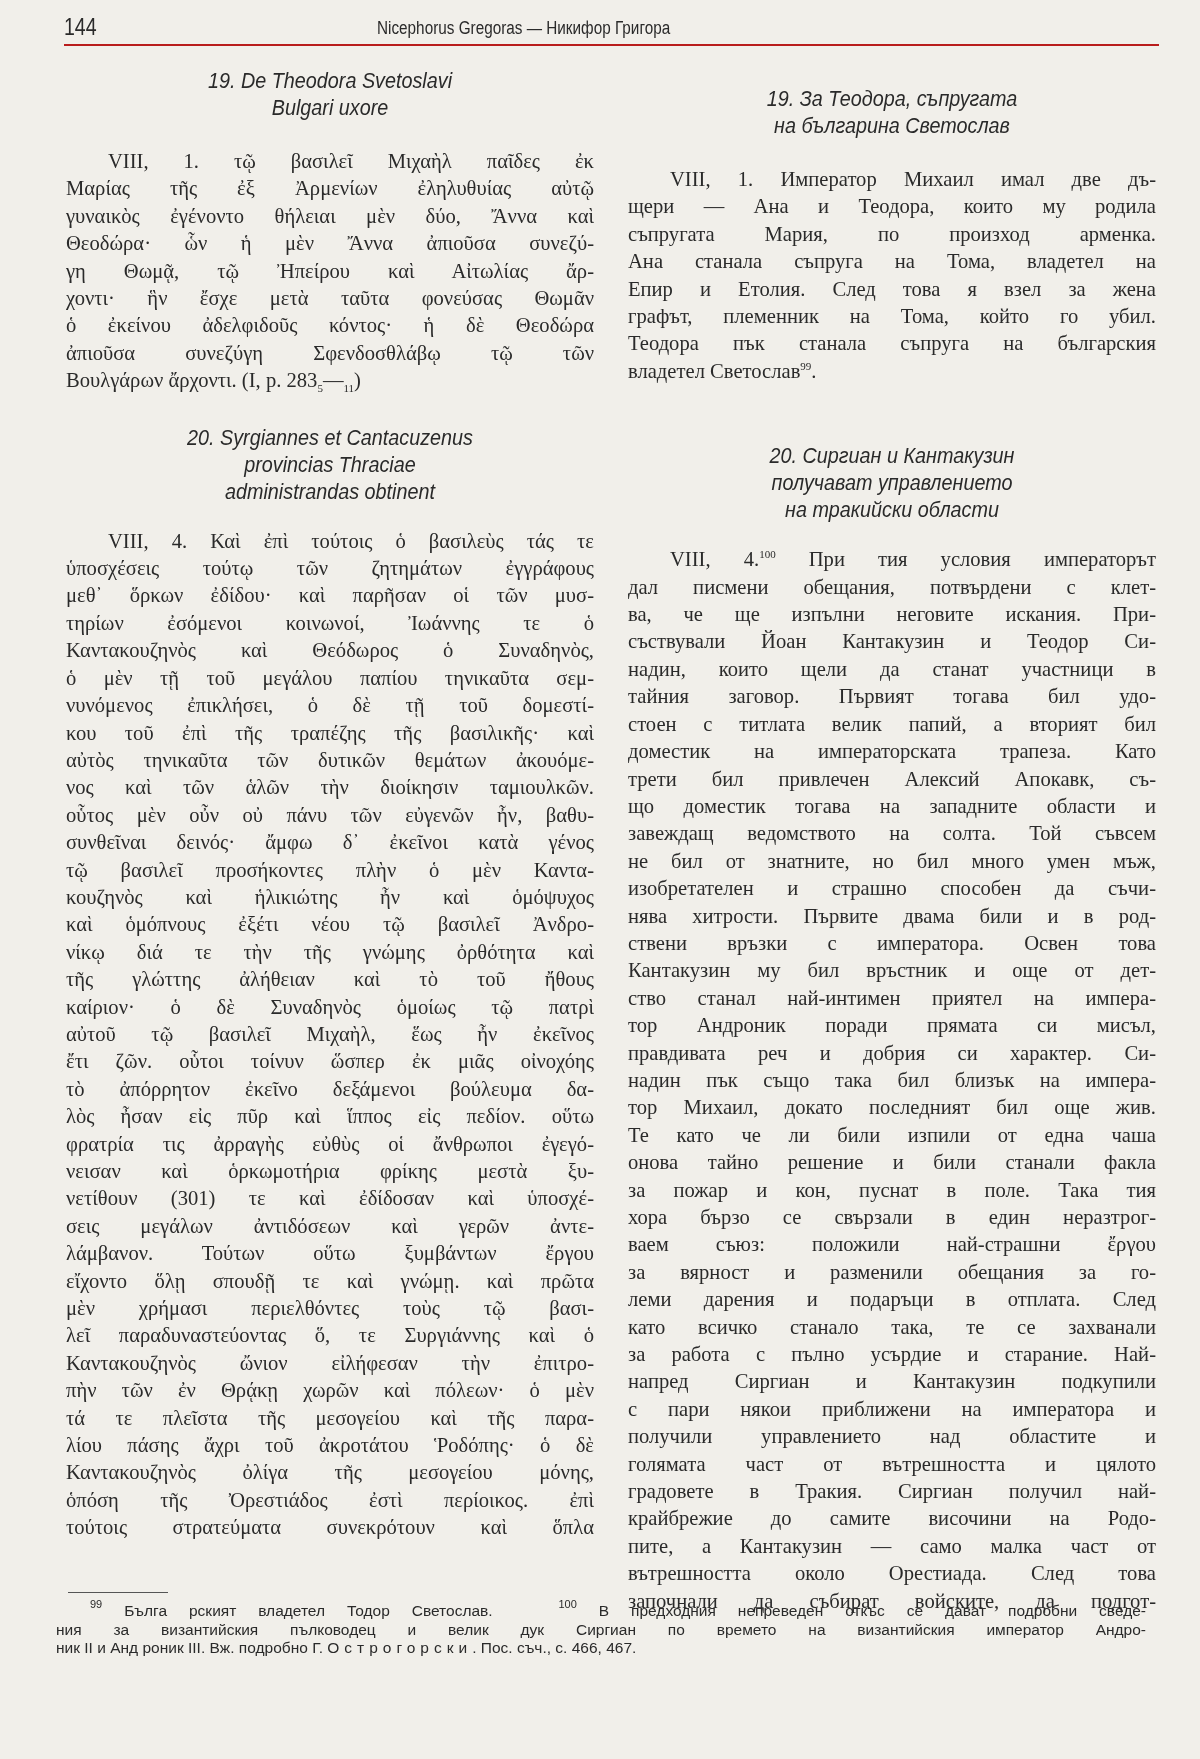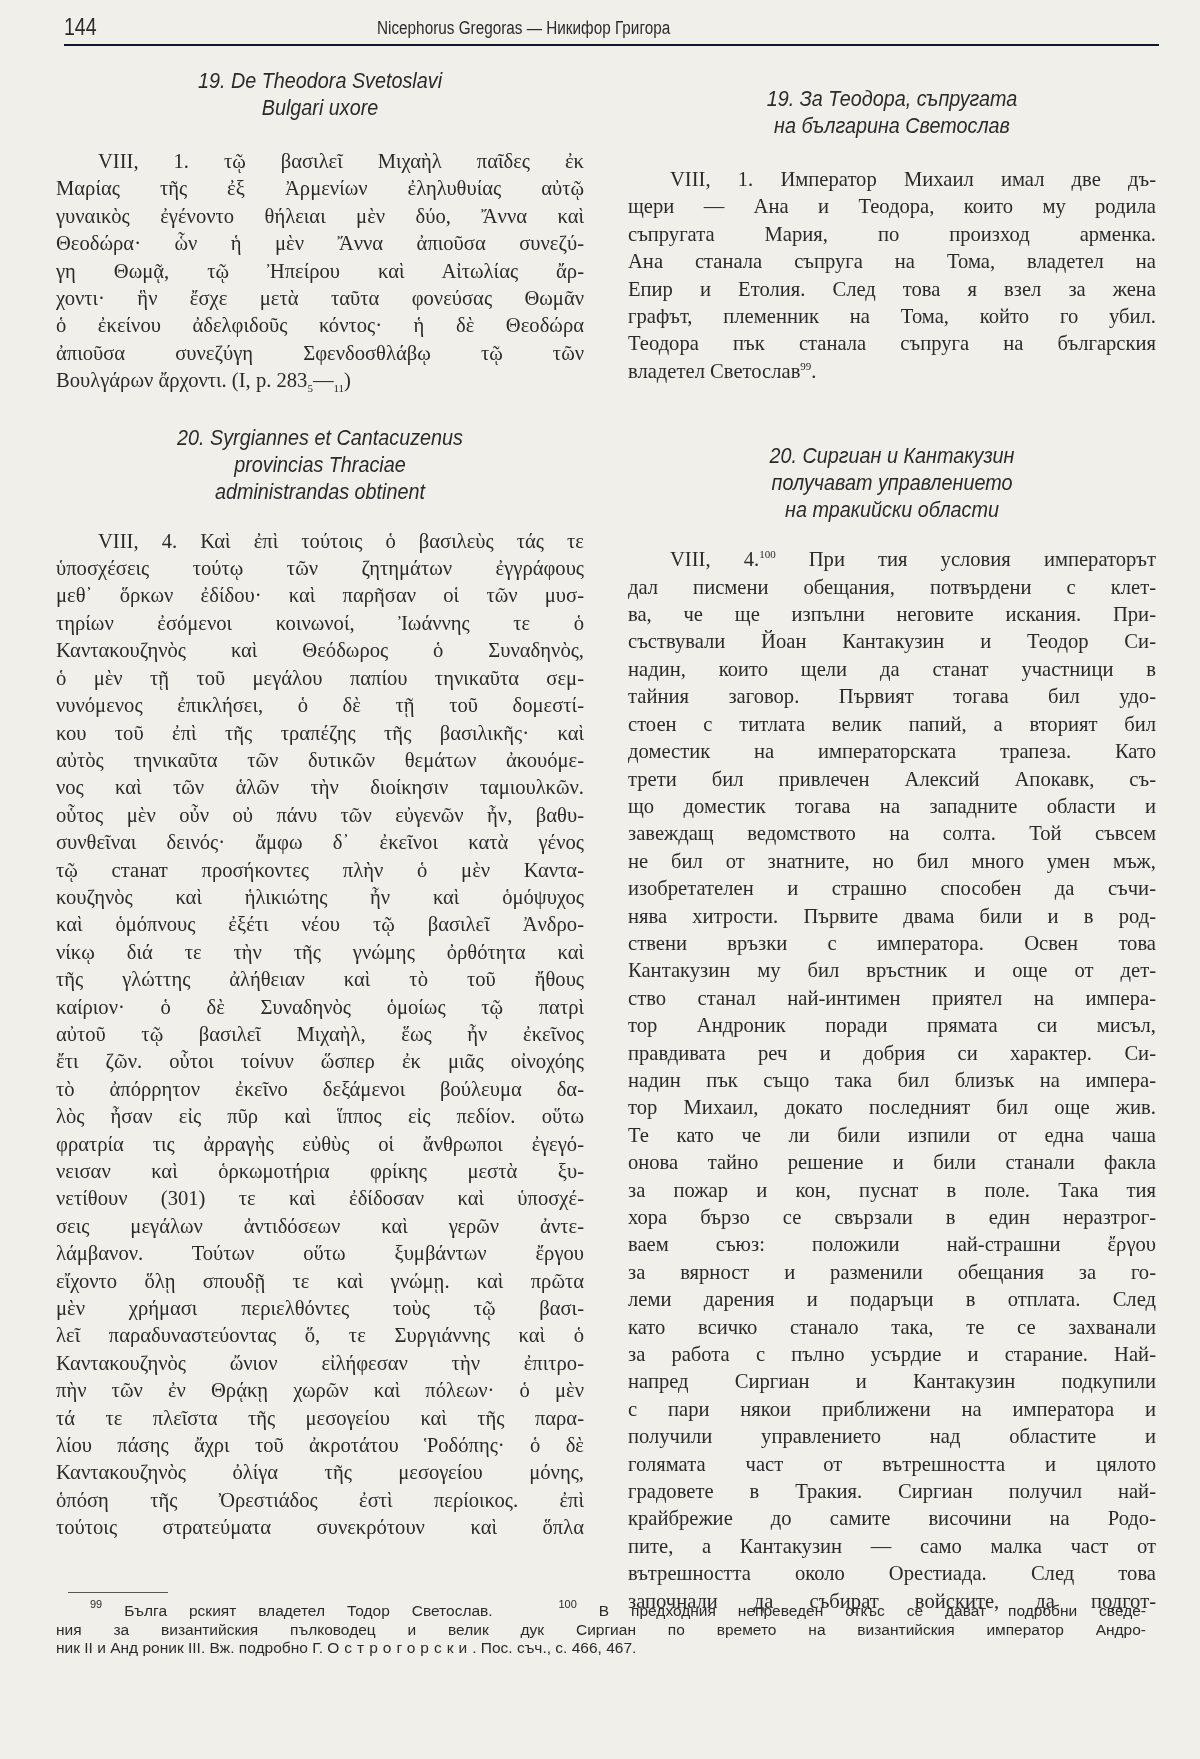--- a/index.html
+++ b/index.html
@@ -6,38 +6,38 @@
   body {
     width: 1200px; height: 1759px;
     background: #f1efea;
     color: #2a2a2a;
     font-family: "Liberation Serif", "DejaVu Serif", serif;
     position: relative;
     overflow: hidden;
   }
   .running-head {
     position: absolute; left: 64px; top: 10px; width: 1095px; height: 34px;
-    border-bottom: 2px solid #0f172a;
+    border-bottom: 2px solid #b91c1c;
   }
   .page-number {
     position: absolute; left: 0; top: 4px;
     font-family: "Liberation Sans", "DejaVu Sans", sans-serif;
     font-size: 23px; transform: scaleX(0.85); transform-origin: left;
   }
   .head-title {
     position: absolute; left: 313px; top: 8px;
     font-family: "Liberation Sans", "DejaVu Sans", sans-serif;
     font-size: 18px; letter-spacing: 0px; transform: scaleX(0.85); transform-origin: left;
     white-space: nowrap;
   }
   .col {
     position: absolute; top: 66px;
     width: 528px;
   }
-  .col-left { left: 56px; }
+  .col-left { left: 66px; }
   .col-right { left: 628px; }
   .heading {
     text-align: center; font-style: italic;
     font-size: 21.5px; line-height: 27px;
     margin: 0;
   }
   .heading-latin { font-family: "Liberation Sans", "DejaVu Sans", sans-serif; transform: scaleX(0.92); }
   .heading-cyr { font-family: "Liberation Sans", "DejaVu Sans", sans-serif; transform: scaleX(0.92); }
   .para {
     font-size: 20.6px; line-height: 27.4px;
@@ -98,21 +98,21 @@
       <span class="line">μεθ᾽ ὅρκων ἐδίδου· καὶ παρῆσαν οἱ τῶν μυσ-</span>
       <span class="line">τηρίων ἐσόμενοι κοινωνοί, Ἰωάννης τε ὁ</span>
       <span class="line">Καντακουζηνὸς καὶ Θεόδωρος ὁ Συναδηνὸς,</span>
       <span class="line">ὁ μὲν τῇ τοῦ μεγάλου παπίου τηνικαῦτα σεμ-</span>
       <span class="line">νυνόμενος ἐπικλήσει, ὁ δὲ τῇ τοῦ δομεστί-</span>
       <span class="line">κου τοῦ ἐπὶ τῆς τραπέζης τῆς βασιλικῆς· καὶ</span>
       <span class="line">αὐτὸς τηνικαῦτα τῶν δυτικῶν θεμάτων ἀκουόμε-</span>
       <span class="line">νος καὶ τῶν ἁλῶν τὴν διοίκησιν ταμιουλκῶν.</span>
       <span class="line">οὗτος μὲν οὖν οὐ πάνυ τῶν εὐγενῶν ἦν, βαθυ-</span>
       <span class="line">συνθεῖναι δεινός· ἄμφω δ᾽ ἐκεῖνοι κατὰ γένος</span>
-      <span class="line">τῷ станат προσήκοντες πλὴν ὁ μὲν Καντα-</span>
+      <span class="line">τῷ βασιλεῖ προσήκοντες πλὴν ὁ μὲν Καντα-</span>
       <span class="line">κουζηνὸς καὶ ἡλικιώτης ἦν καὶ ὁμόψυχος</span>
       <span class="line">καὶ ὁμόπνους ἐξέτι νέου τῷ βασιλεῖ Ἀνδρο-</span>
       <span class="line">νίκῳ διά τε τὴν τῆς γνώμης ὀρθότητα καὶ</span>
       <span class="line">τῆς γλώττης ἀλήθειαν καὶ τὸ τοῦ ἤθους</span>
       <span class="line">καίριον· ὁ δὲ Συναδηνὸς ὁμοίως τῷ πατρὶ</span>
       <span class="line">αὐτοῦ τῷ βασιλεῖ Μιχαὴλ, ἕως ἦν ἐκεῖνος</span>
       <span class="line">ἔτι ζῶν. οὗτοι τοίνυν ὥσπερ ἐκ μιᾶς οἰνοχόης</span>
       <span class="line">τὸ ἀπόρρητον ἐκεῖνο δεξάμενοι βούλευμα δα-</span>
       <span class="line">λὸς ἦσαν εἰς πῦρ καὶ ἵππος εἰς πεδίον. οὕτω</span>
       <span class="line">φρατρία τις ἀρραγὴς εὐθὺς οἱ ἄνθρωποι ἐγεγό-</span>

